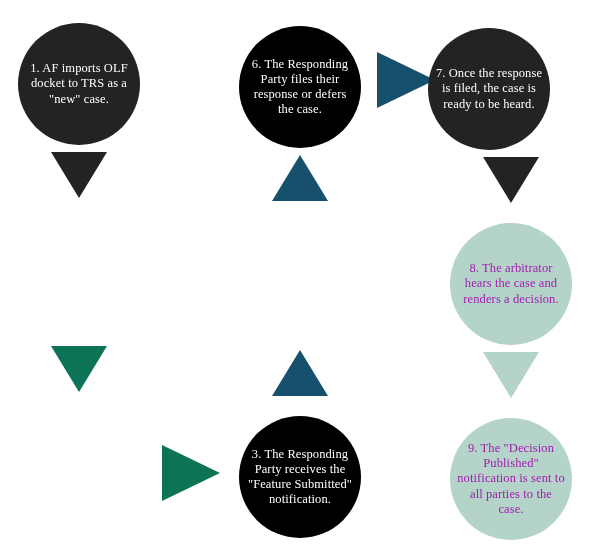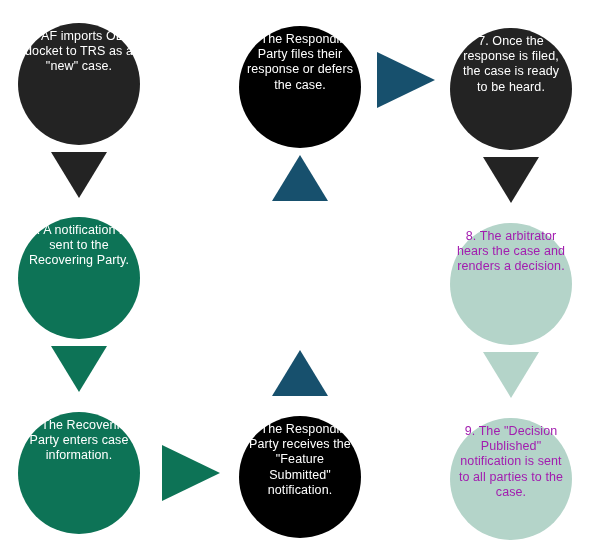--- a/index.html
+++ b/index.html
@@ -15,25 +15,26 @@
     position: relative;
     width: 600px;
     height: 552px;
     background: #ffffff;
     overflow: hidden;
   }
   .node {
     position: absolute;
     border-radius: 50%;
     display: flex;
-    align-items: flex-start;
+    align-items: center;
     justify-content: center;
     text-align: center;
     box-sizing: border-box;
     padding: 6px;
+    font-family: Liberation Serif, serif;
   }
   .node .node-label {
     display: block;
     width: 100%;
     font-size: 12.5px;
     line-height: 15.2px;
     letter-spacing: 0.1px;
     white-space: pre-line;
   }
   .node.dark   { background: #232323; }
@@ -79,48 +80,42 @@
 <body>
 
 <div id="flowchart">
 
   <div class="node dark" style="left:18px; top:23px; width:122px; height:122px;">
     <span class="node-label">1. AF imports OLF docket to TRS as a "new" case.</span>
   </div>
 
   <div class="arrow down c-dark" style="left:51px; top:152px; border-top-width:46px;"></div>
 
-  <div class="node green" style="left:18px; top:217px; width:122px; height:122px;">
-    <span class="node-label">2. A notification is sent to the Recovering Party.</span>
-  </div>
 
   <div class="arrow down c-green" style="left:51px; top:346px; border-top-width:46px;"></div>
 
-  <div class="node green" style="left:18px; top:412px; width:122px; height:122px;">
-    <span class="node-label">3. The Recovering Party enters case information.</span>
-  </div>
 
   <div class="arrow right c-green" style="left:162px; top:445px; border-left-width:58px;"></div>
 
   <div class="node blue" style="left:239px; top:26px; width:122px; height:122px;">
     <span class="node-label">6. The Responding Party files their response or defers the case.</span>
   </div>
 
   <div class="arrow up c-blue" style="left:272px; top:155px; border-bottom-width:46px;"></div>
 
 
   <div class="arrow up c-blue" style="left:272px; top:350px; border-bottom-width:46px;"></div>
 
   <div class="node blue" style="left:239px; top:416px; width:122px; height:122px;">
-    <span class="node-label">2. The Responding Party receives the "Feature Submitted" notification.</span>
+    <span class="node-label">3. The Responding Party receives the "Feature Submitted" notification.</span>
   </div>
 
   <div class="arrow right c-blue" style="left:377px; top:52px; border-left-width:58px;"></div>
 
-  <div class="node dark" style="left:450px; top:28px; width:122px; height:122px;">
+  <div class="node dark" style="left:428px; top:28px; width:122px; height:122px;">
     <span class="node-label">7. Once the response is filed, the case is ready to be heard.</span>
   </div>
 
   <div class="arrow down c-dark" style="left:483px; top:157px; border-top-width:46px;"></div>
 
   <div class="node sage" style="left:450px; top:223px; width:122px; height:122px;">
     <span class="node-label">8. The arbitrator hears the case and renders a decision.</span>
   </div>
 
   <div class="arrow down c-sage" style="left:483px; top:352px; border-top-width:46px;"></div>

